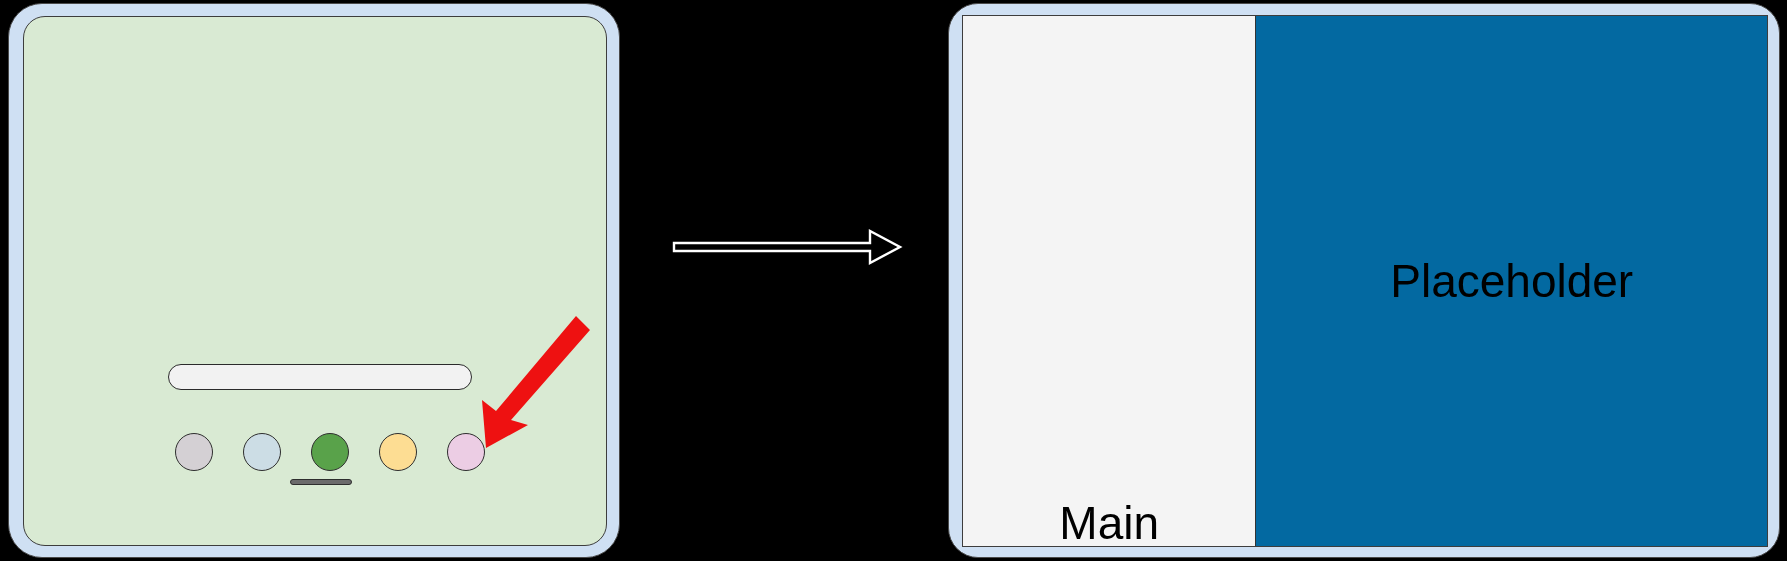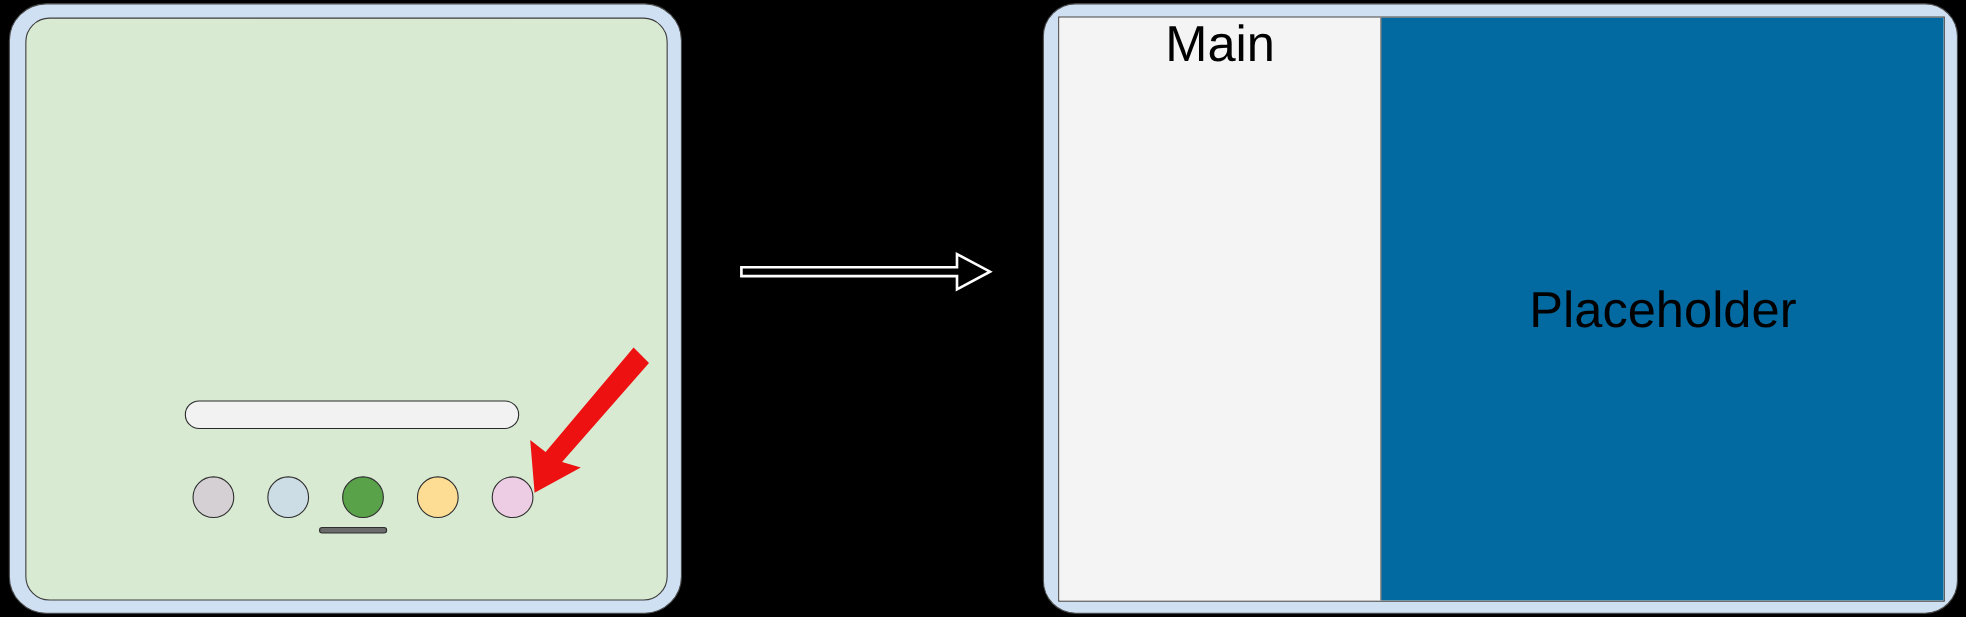--- a/index.html
+++ b/index.html
@@ -133,21 +133,21 @@
     border: 1px solid #3d3d3d;
     background: #f4f4f4;
     display: flex;
     overflow: hidden;
   }
   #pane-main {
     width: 36.5%;
     height: 100%;
     background: #f4f4f4;
     display: flex;
-    align-items: flex-start;
+    align-items: flex-end;
     justify-content: center;
     box-sizing: border-box;
     border-right: 1px solid #333333;
   }
   #pane-placeholder {
     flex: 1;
     height: 100%;
     background: #c9c9c9;
     display: flex;
     align-items: center;

